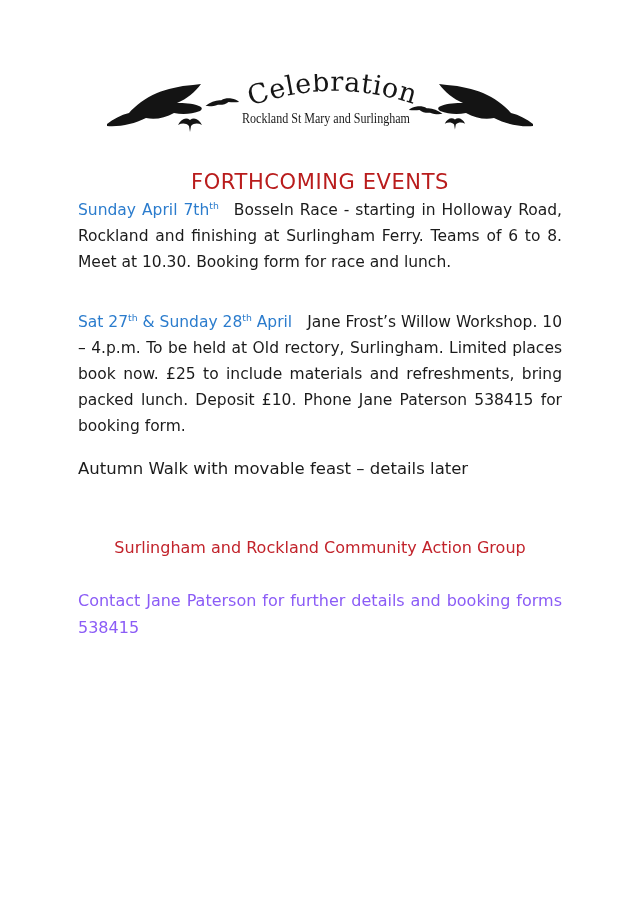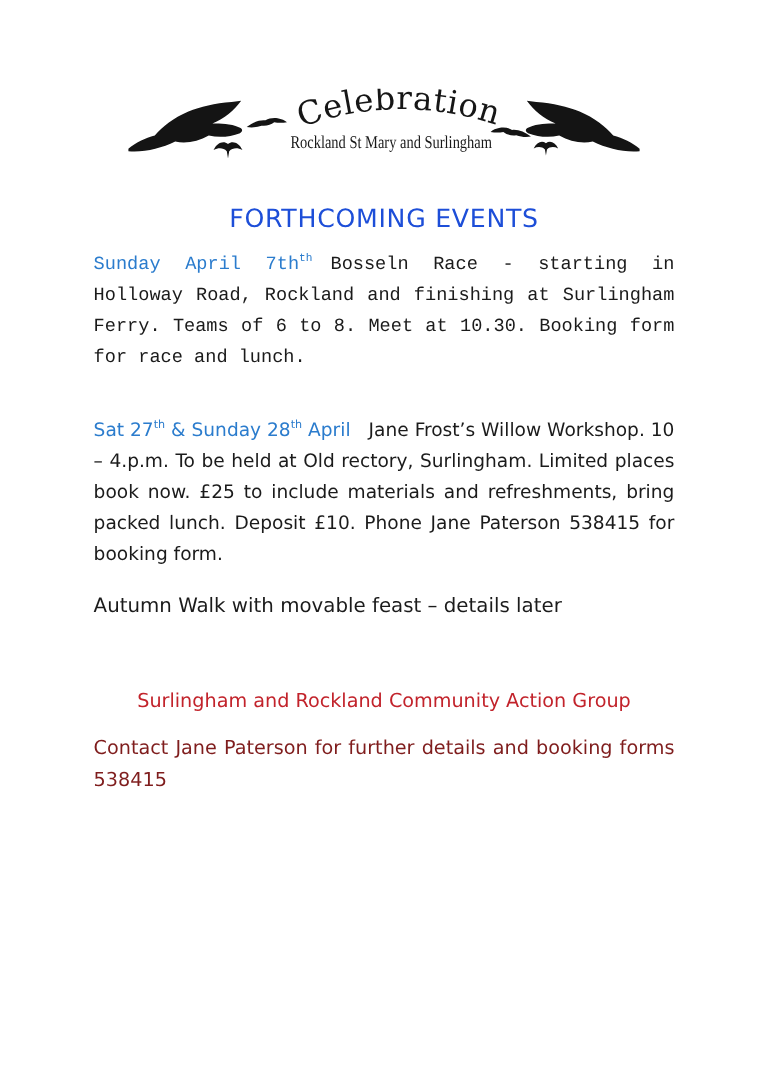--- a/index.html
+++ b/index.html
@@ -40,60 +40,60 @@
     fill: #181818;
   }
   .bird { fill: #141414; }
   
   .main-title {
     margin: 22px 0 0 0;
     font-size: 21px;
     font-weight: 500;
     letter-spacing: 0.6px;
     text-align: center;
-    color: #1d4ed8;
+    color: #b91c1c;
   }
   p {
     margin: 0;
     font-size: 15.5px;
     line-height: 1.68;
     text-align: justify;
     text-align-last: left;
   }
   .event-heading {
     color: #2b7ccd;
     margin-right: 15px;
     white-space: nowrap;
   }
   sup {
     font-size: 0.6em;
     line-height: 0;
   }
-  .event-1 { margin-top: 13px; font-family: Liberation Mono, monospace; }
+  .event-1 { margin-top: 3px; }
   .event-2 { margin-top: 34px; }
   .event-3 { margin-top: 48px; }
   .archive-show {
     margin-top: 24px;
     color: #3bb05a;
   }
   .autumn-walk {
     margin-top: 16px;
     text-align: left;
     font-size: 16.5px;
   }
   .group-name {
     margin-top: 52px;
     text-align: center;
     text-align-last: center;
     color: #c2232b;
     font-size: 16px;
   }
   .contact {
-    margin-top: 12px;
-    color: #7f1d1d;
+    margin-top: 26px;
+    color: #8b5cf6;
     font-size: 16px;
   }
 </style>
 </head>
 <body>
 
 <div class="page">
 
   <header class="logo">
     <svg width="430" height="74" viewBox="0 0 430 74" aria-hidden="true">

